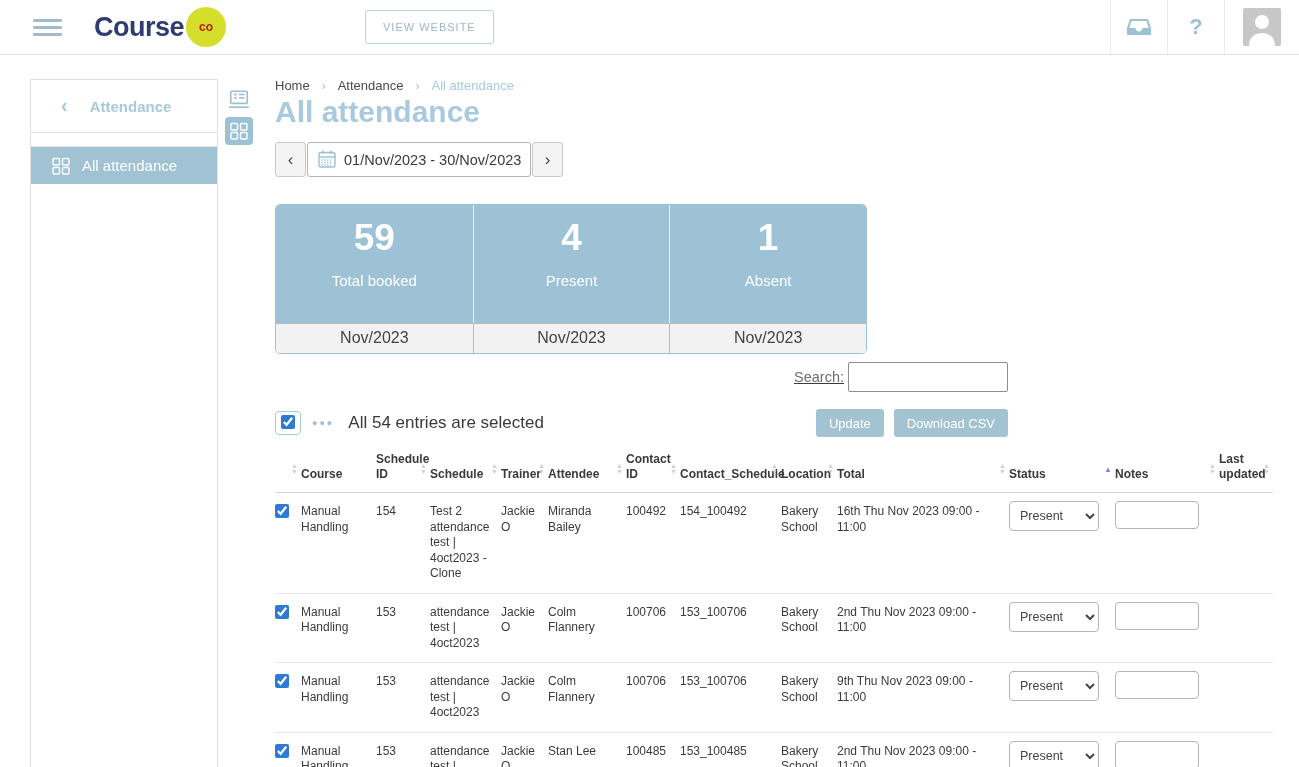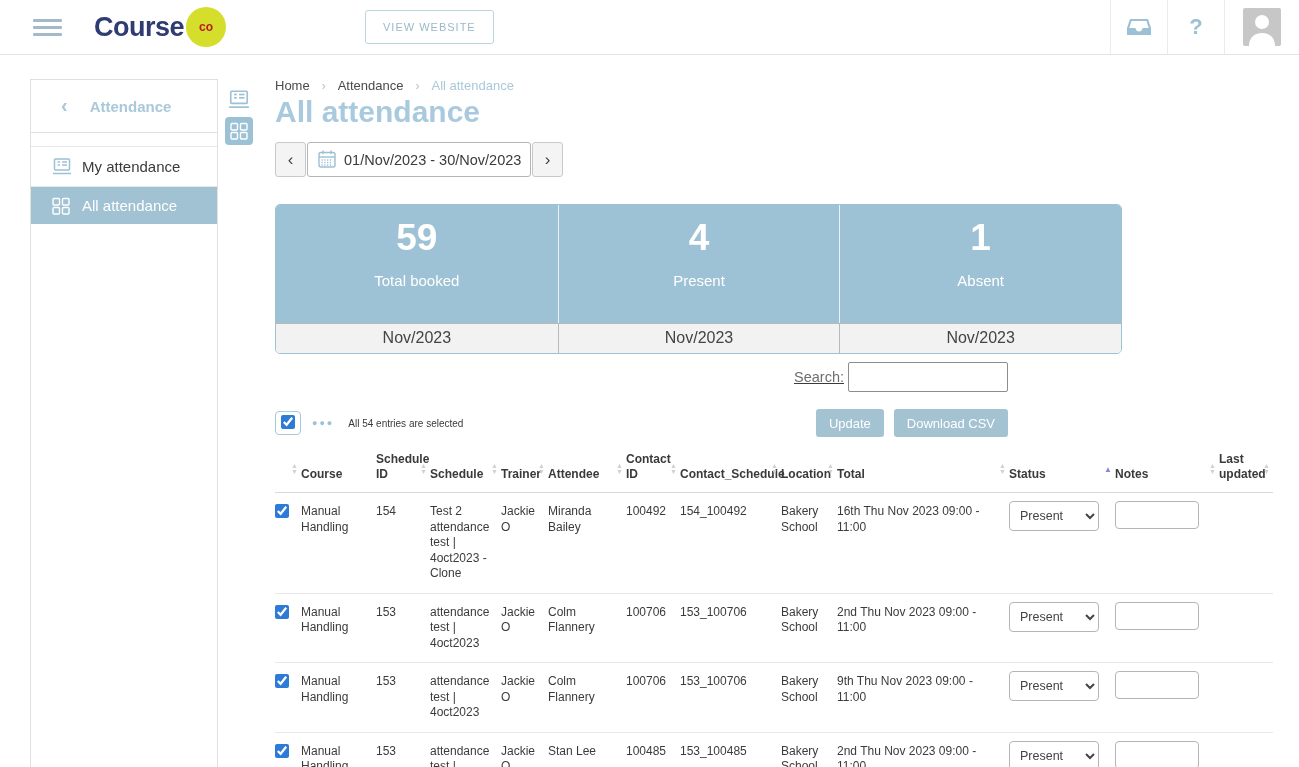--- a/index.html
+++ b/index.html
@@ -58,40 +58,40 @@
   .date-input { width:224px; height:35px; border:1px solid #b5b5b5; border-radius:3px;
     padding:0 6px 0 36px; font-size:14.5px; color:#3b3b3b; font-family:"Liberation Sans", sans-serif; }
   .cal-icon { position:absolute; left:10px; top:7px; }
   .filter-wrap { position:relative; margin-left:26px; }
   .filter-input { width:421px; height:37px; border:1px solid #9b9b9b; border-radius:4px;
     padding:0 8px 0 52px; font-size:14.5px; font-family:"Liberation Sans", sans-serif; }
   .filter-input::placeholder { color:#9a9a9a; }
   .funnel-icon { position:absolute; left:29px; top:10px; }
 
   
-  .stats { margin-top:27px; width:847px; border:1px solid #9ec2d5; border-radius:5px; overflow:hidden; }
+  .stats { margin-top:27px; width:592px; border:1px solid #9ec2d5; border-radius:5px; overflow:hidden; }
   .stats-top { background:#9ec2d5; display:flex; }
   .stat-cell { width:33.333%; text-align:center; padding:12px 0 34px 0; }
   .stat-cell + .stat-cell { border-left:1px solid #eaf2f6; }
   .stat-value { color:#fff; font-size:37px; font-weight:bold; }
   .stat-label { color:#fff; font-size:15px; margin-top:13px; }
   .stats-foot { display:flex; background:#f2f2f2; border-top:1px solid #b9b9b9; }
   .foot-cell { width:33.333%; text-align:center; font-size:16px; color:#444; padding:5px 0 6px 0; }
   .foot-cell + .foot-cell { border-left:1px solid #b9b9b9; }
 
   
   .search-row { width:733px; margin-top:8px; display:flex; justify-content:flex-end; align-items:center;text-decoration:underline; }
   .search-label { color:#6e6e6e; font-size:14.5px; margin-right:4px; }
   .search-input { width:160px; height:30px; border:1px solid #8d8d8d; border-radius:2px; padding:0 6px;
     font-size:13px; font-family:"Liberation Sans", sans-serif; }
 
   .selection-row { width:733px; margin-top:17px; display:flex; align-items:center; }
   .select-all-box { border:1px solid #a9cade; border-radius:4px; background:#fff; padding:3px 5px 1px 5px; cursor:pointer; }
   .dots { color:#9cc0d4; font-size:9px; letter-spacing:2px; margin-left:11px; font-weight:bold; }
-  .selection-msg { margin-left:14px; font-size:10px; color:#3a3a3a; }
+  .selection-msg { margin-left:14px; font-size:17px; color:#3a3a3a; }
   .sel-buttons { margin-left:auto; display:flex; }
   .btn-blue { background:#a3c3d3; color:#fff; border:none; border-radius:3px; height:28px;
     padding:0 13px; font-size:13px; cursor:pointer; font-family:"Liberation Sans", sans-serif; }
   .btn-blue + .btn-blue { margin-left:10px; }
 
   
   table { margin-top:11px; border-collapse:collapse; table-layout:fixed; width:998px; }
   th { position:relative; vertical-align:bottom; text-align:left; font-size:12px; font-weight:bold;
     color:#3a3a3a; padding:4px 14px 10px 0; border-bottom:1px solid #d5d9dd; line-height:15px; cursor:pointer; }
   .sort { position:absolute; right:3px; top:50%; transform:translateY(-58%); display:flex;
@@ -141,33 +141,20 @@
 </div>
 
 <div class="app">
 
   <div class="sidebar">
     <div class="sidebar-head">
       <span class="back-chevron">‹</span>
       <span class="sidebar-head-label">Attendance</span>
     </div>
     <div class="sidebar-list">
-      <div class="sidebar-item">
-        <span class="s-icon">
-          <svg width="20" height="18" viewBox="0 0 20 18" fill="none" stroke="currentColor" stroke-width="1.5">
-            <rect x="2.5" y="1" width="15" height="11" rx="1"></rect>
-            <line x1="5.5" y1="4" x2="8" y2="4"></line>
-              <line x1="10" y1="4" x2="15" y2="4"></line>
-            <line x1="5.5" y1="7" x2="8" y2="7"></line>
-              <line x1="10" y1="7" x2="15" y2="7"></line>
-            <line x1="1" y1="15.5" x2="19" y2="15.5"></line>
-          </svg>
-        </span>
-        <span class="lbl">My attendance</span>
-      </div>
       <div class="sidebar-item selected">
         <span class="s-icon">
           <svg width="18" height="18" viewBox="0 0 18 18" fill="none" stroke="currentColor" stroke-width="1.4">
             <rect x="1" y="1.5" width="6.5" height="6.5" rx="1"></rect>
               <rect x="10.5" y="1.5" width="6.5" height="6.5" rx="1"></rect>
             <rect x="1" y="10.5" width="6.5" height="6.5" rx="1"></rect>
               <rect x="10.5" y="10.5" width="6.5" height="6.5" rx="1"></rect>
           </svg>
         </span>
         <span class="lbl">All attendance</span>

